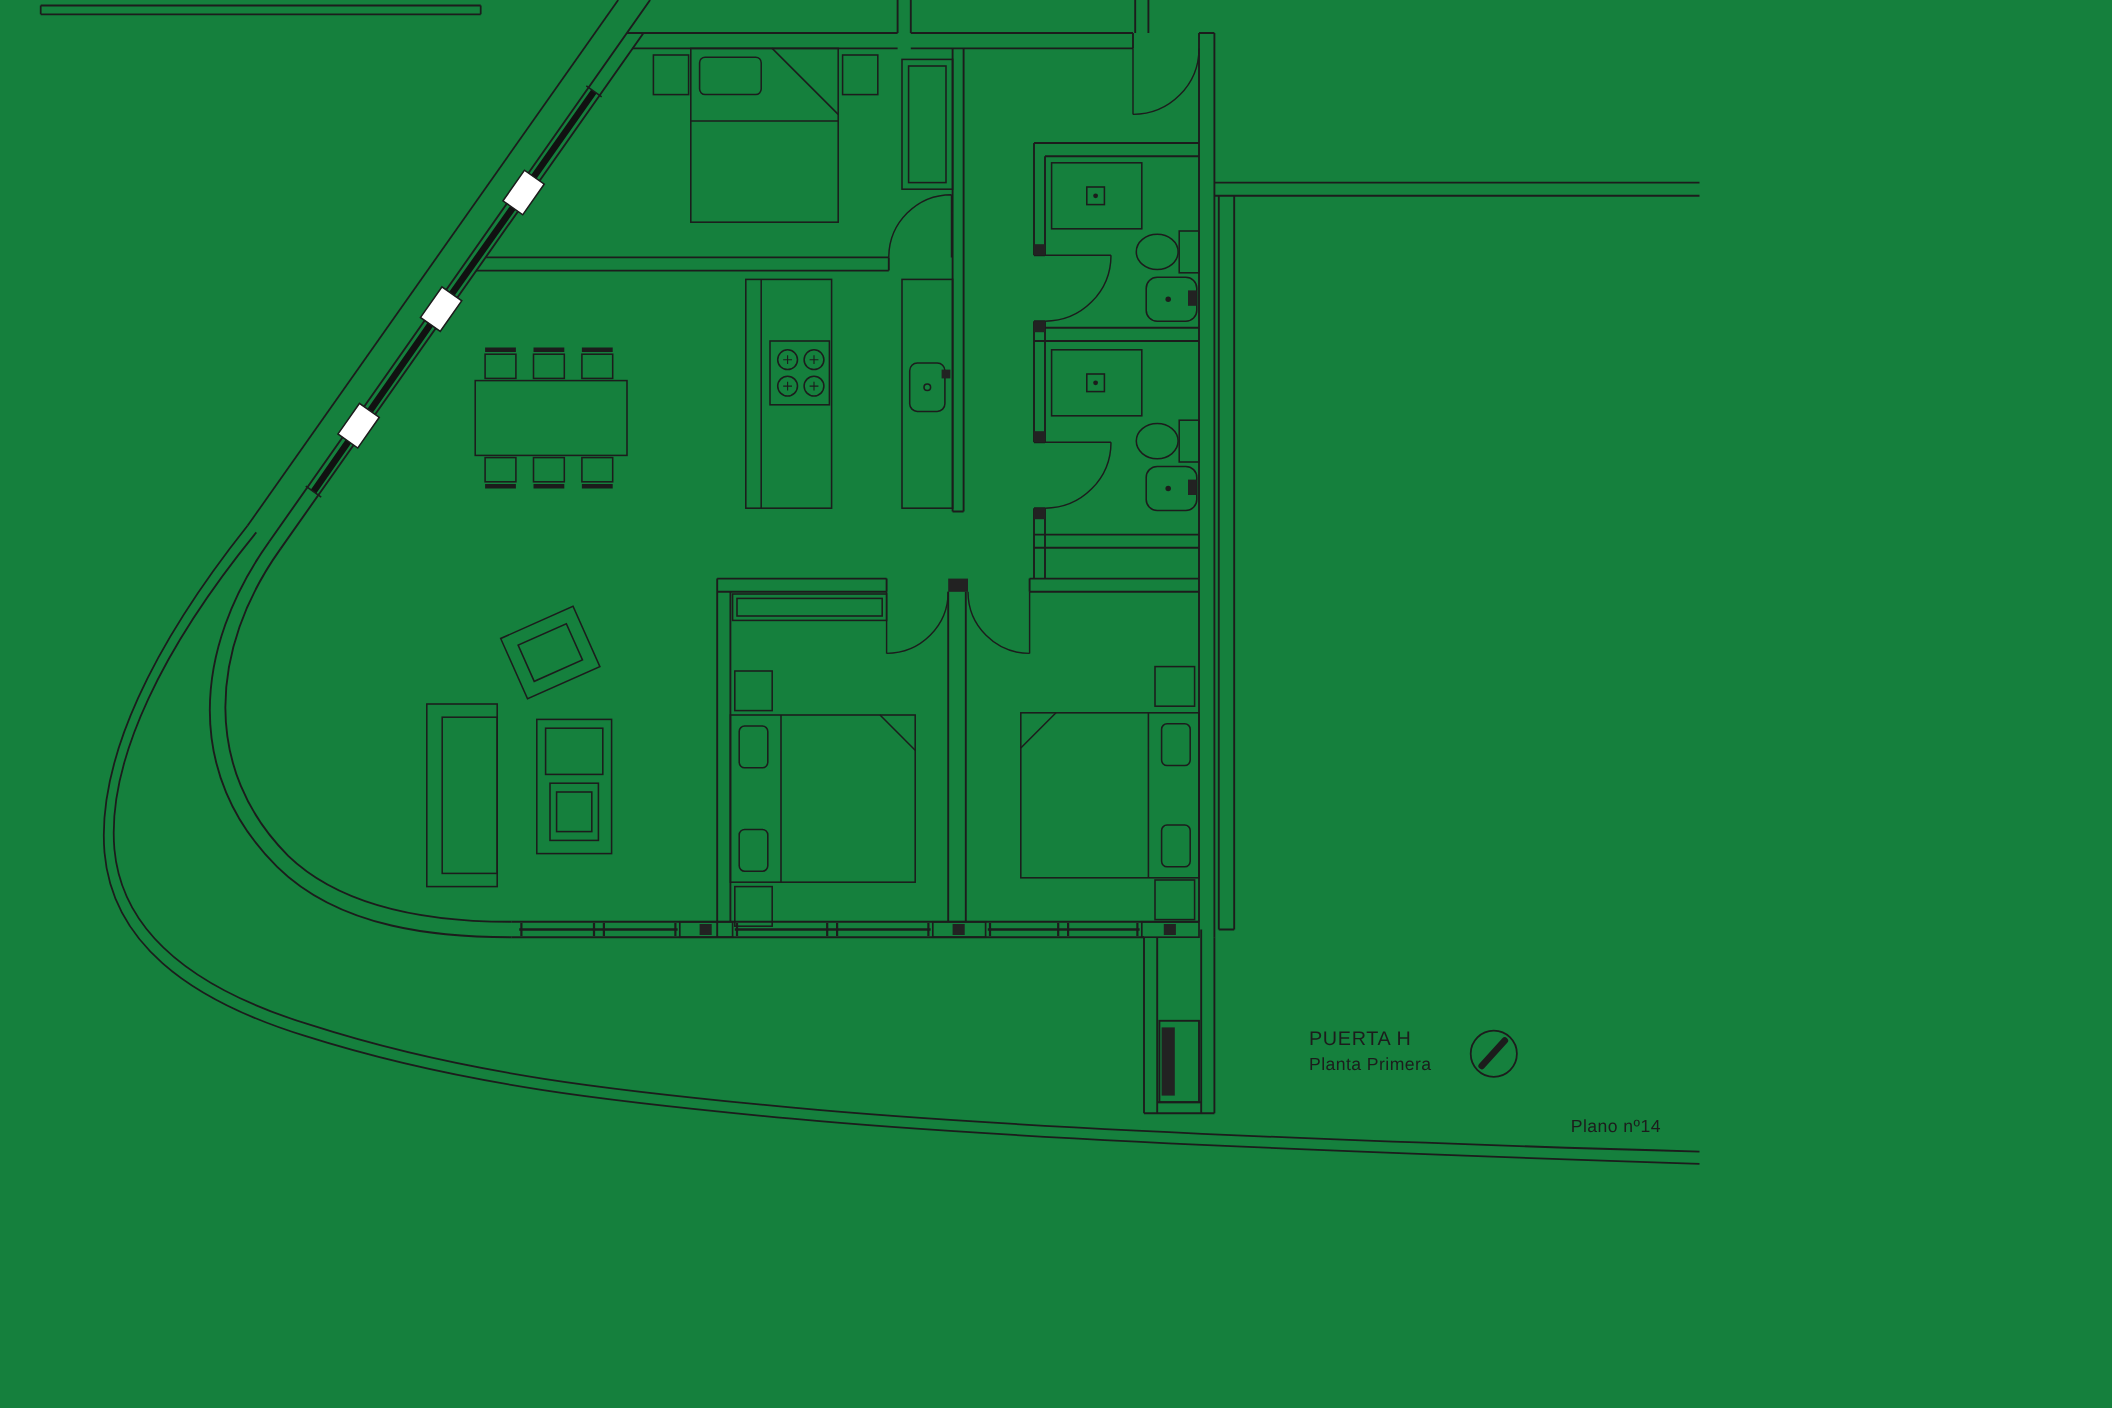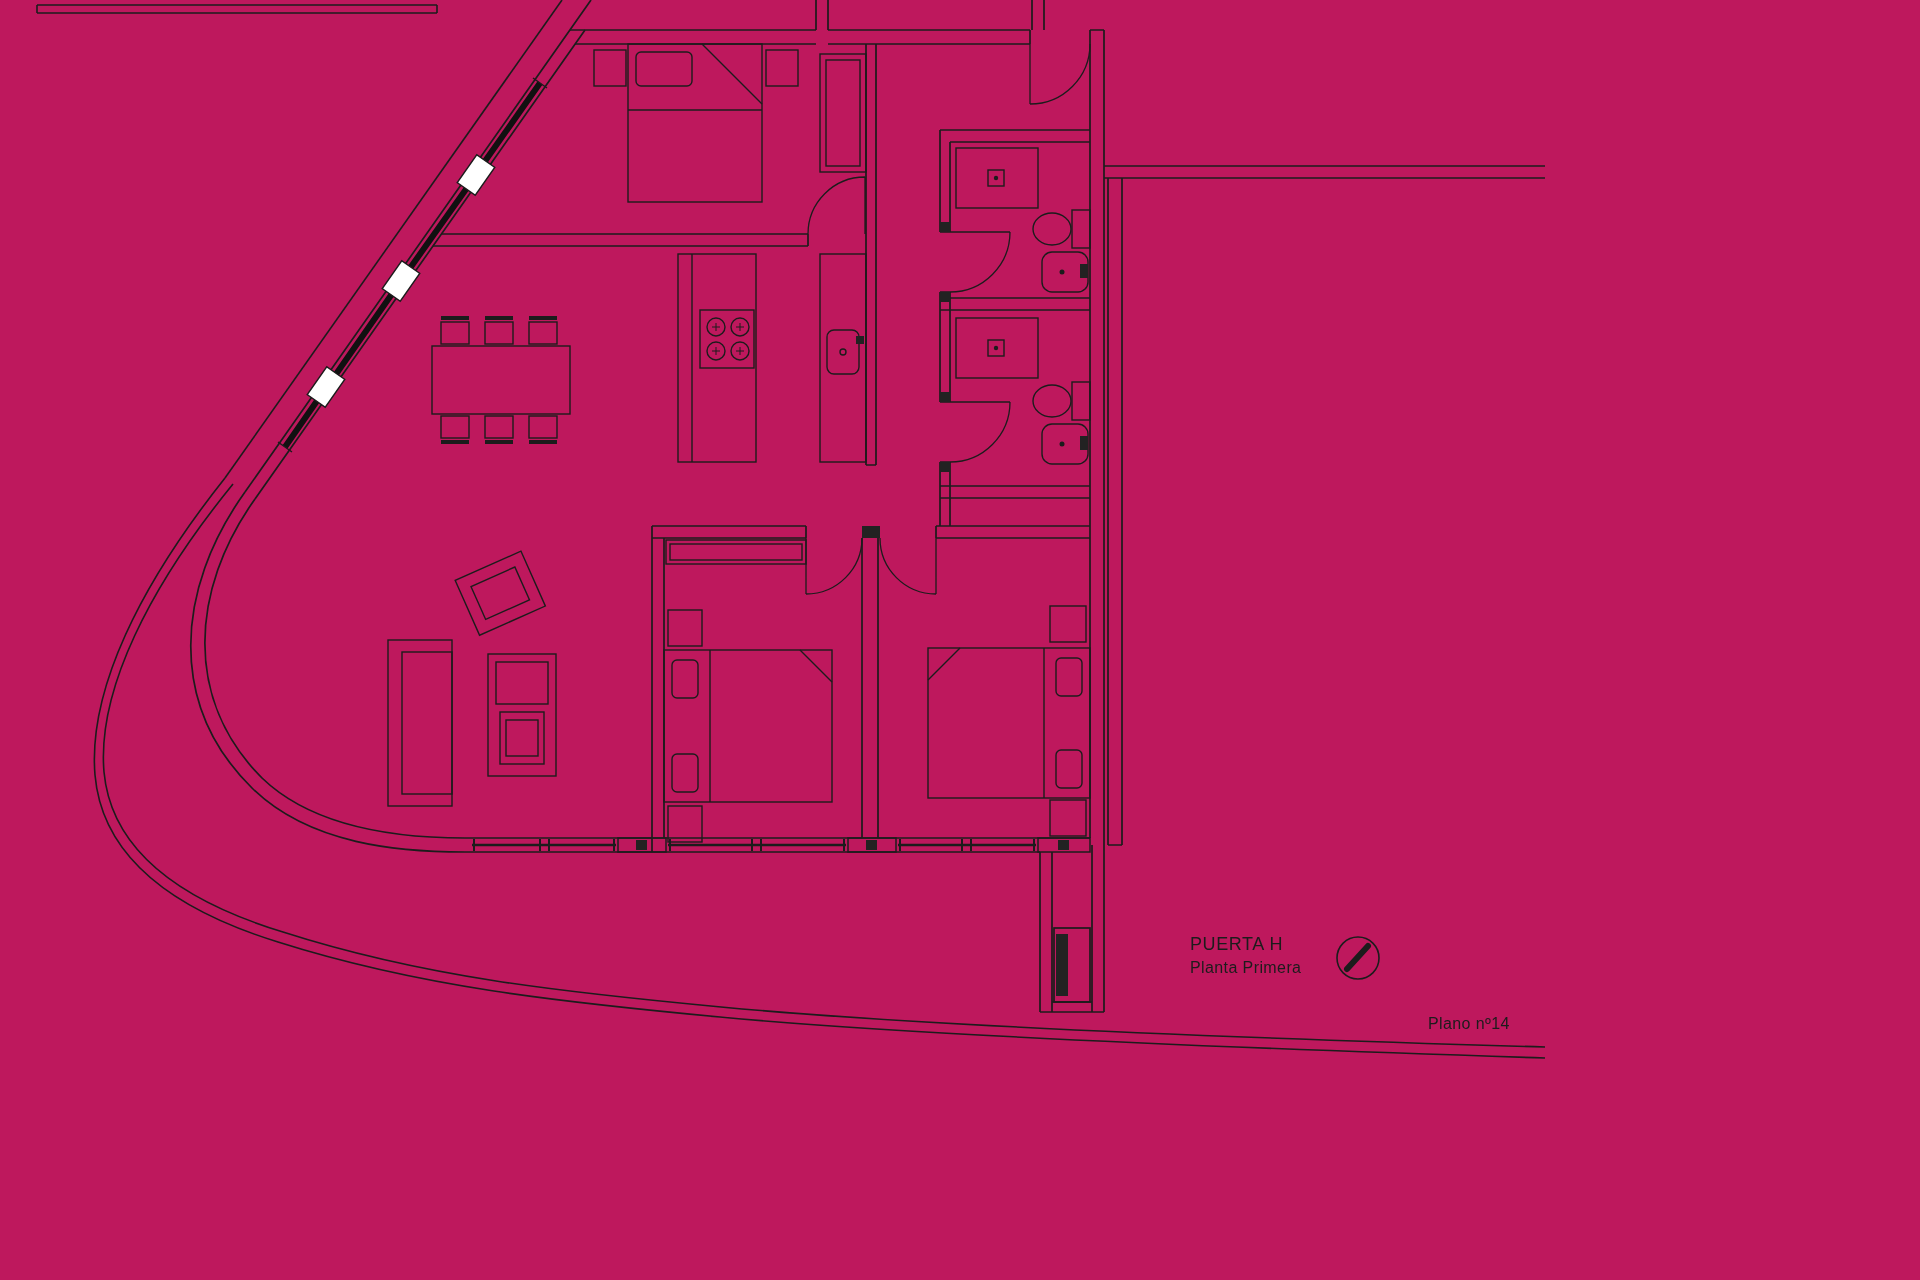--- a/index.html
+++ b/index.html
@@ -1,16 +1,16 @@
 <!DOCTYPE html>
 <html><head>
 <meta charset="utf-8">
 <style>
   html,body{margin:0;padding:0;background:#ffffff;}
-  .sheet{position:relative;width:1920px;height:1280px;background:#be185d;overflow:hidden;
+  .sheet{position:relative;width:1920px;height:1280px;background:#15803d;overflow:hidden;
          font-family:"Liberation Sans",sans-serif;}
   svg{position:absolute;left:0;top:0;}
   text{font-family:"Liberation Sans",sans-serif;fill:#1c1c1c;}
   .t-big{font-size:18px;letter-spacing:0.6px;}
   .t-mid{font-size:16px;letter-spacing:0.4px;}
 </style>
 </head>
 <body>
 
 <div class="sheet">

